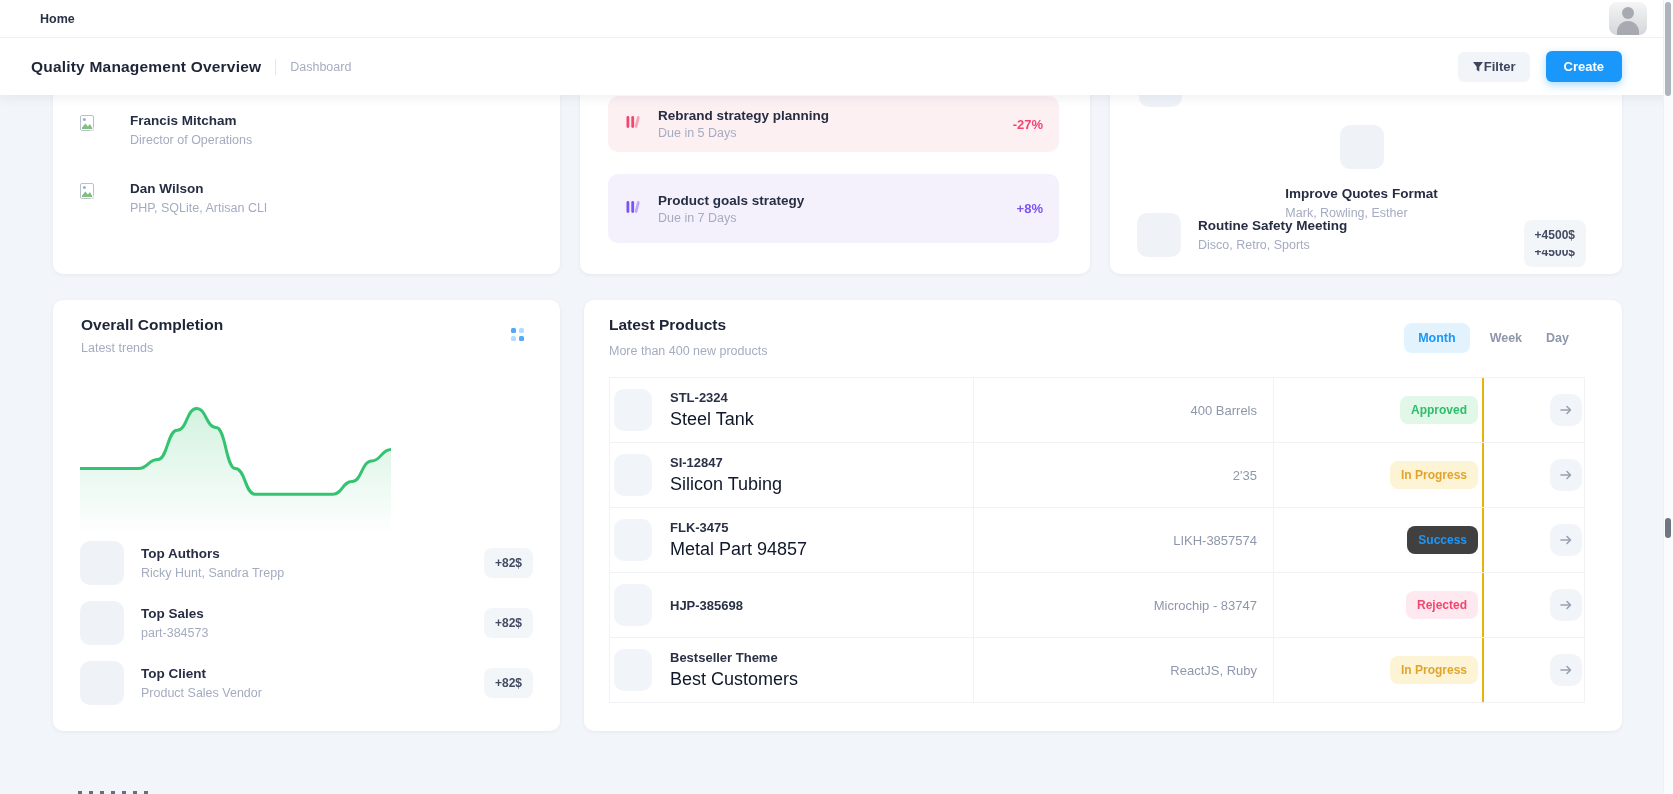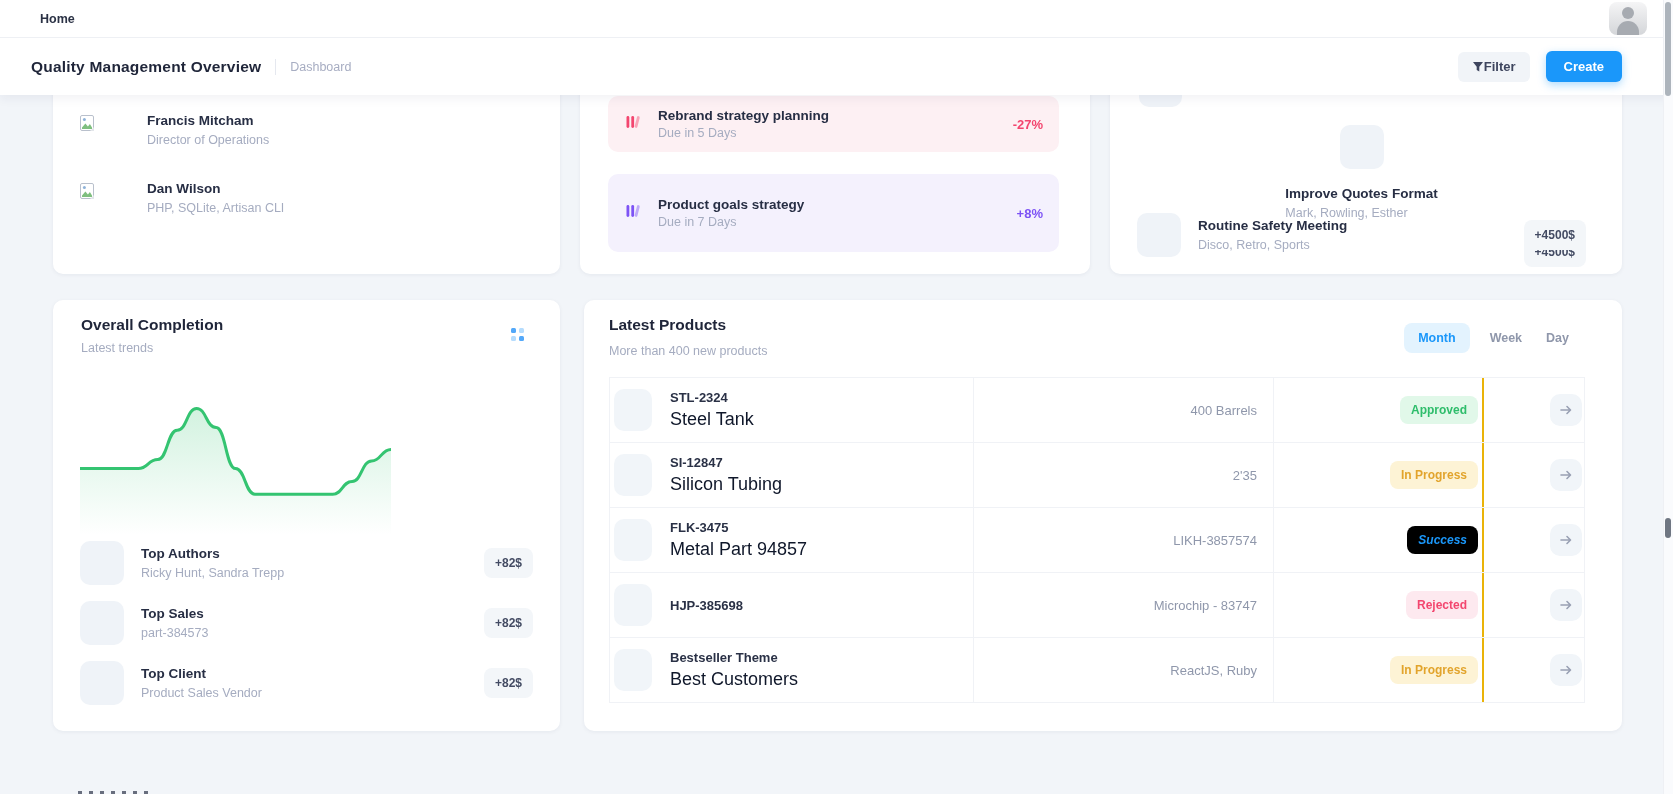--- a/index.html
+++ b/index.html
@@ -43,30 +43,30 @@
     box-shadow:0 3px 8px rgba(26,151,250,.35); }
   
   .card { position:absolute; background:#fff; border-radius:10px;
     box-shadow:0 1px 4px rgba(25,35,65,0.06); z-index:1; }
   #card-team       { left:53px;  top:20px;  width:507px;  height:254px; }
   #card-tasks      { left:580px; top:20px;  width:510px;  height:254px; }
   #card-meetings   { left:1110px;top:20px;  width:512px;  height:254px; }
   #card-completion { left:53px;  top:300px; width:507px;  height:431px; }
   #card-products   { left:584px; top:300px; width:1038px; height:431px; }
   
-  .trow { position:absolute; left:27px; right:20px; display:flex; gap:52px; }
+  .trow { position:absolute; left:27px; right:20px; display:flex; gap:35px; }
   .trow.r1 { top:93px; } .trow.r2 { top:161px; }
   .trow .bimg { margin-top:2px; flex:0 0 auto; }
   .p-name { font-size:13.5px; font-weight:700; color:#272e44; }
   .p-role { font-size:12.5px; color:#a5acc0; margin-top:5px; }
   
   .titem { position:absolute; left:28px; right:31px; border-radius:10px;
     display:flex; align-items:center; padding:0 16px 0 17px; cursor:pointer; }
   .titem.t1 { top:76px; height:56px; background:#fdf0f3; }
-  .titem.t2 { top:154px; height:78px; background:#f4f1fd; }
+  .titem.t2 { top:154px; height:69px; background:#f4f1fd; }
   .titem .bars { flex:0 0 auto; margin-right:17px; }
   .t1 .bars { color:#f3466f; } .t2 .bars { color:#7d53f5; }
   .t-title { font-size:13.5px; font-weight:700; color:#272e44; }
   .t-due { font-size:12.5px; color:#a5acc0; margin-top:3px; }
   .t-pct { margin-left:auto; font-size:13px; font-weight:700; }
   .t1 .t-pct { color:#f3466f; } .t2 .t-pct { color:#7d53f5; }
   
   .thumb { width:44px; height:44px; border-radius:10px; background:#eff3f8; flex:0 0 auto; }
   .sliver { position:absolute; left:29px; top:75px; width:43px; height:12px;
     border-radius:0 0 10px 10px; background:#eff3f8; }
@@ -105,21 +105,21 @@
     font-size:13px; color:#8f97ab; }
   .pcell.c3 { justify-content:flex-end; padding-right:4px; border-right:2px solid #eab308; }
   .pcell.c4 { justify-content:flex-end; padding-right:4px; }
   .pthumb { width:38px; height:42px; border-radius:10px; background:#f1f5f9; flex:0 0 auto; }
   .p-code { font-size:13px; font-weight:700; color:#2a3146; }
   .p-sub { font-size:18px; color:#0f172a; margin-top:4px; }
   .p-sub:empty { display:none; }
   .badge { font-size:12px; font-weight:700; padding:7px 11px; border-radius:8px; }
   .b-green  { background:#e1f8e9; color:#2ebd6b; }
   .b-yellow { background:#fdf3d5; color:#e2a42c; }
-  .b-blue   { background:#000000; color:#1a97fa;font-style:italic; }
+  .b-blue   { background:#404040; color:#1a97fa; }
   .b-red    { background:#fde9ef; color:#f3466f; }
   .arrow-btn { width:32px; height:32px; border-radius:10px; background:#f1f5f9; border:none;
     display:flex; align-items:center; justify-content:center; cursor:pointer;
     color:#99a0b3; font-size:15px; }
   
   .sb-track { position:absolute; right:0; top:0; bottom:0; width:10px; background:#fafbfd;
     border-left:1px solid #eef0f4; z-index:50; }
   .sb-thumb-top { position:absolute; right:2px; top:2px; width:6px; height:94px;
     background:#adb4bc; border-radius:3px; }
   .sb-thumb-mid { position:absolute; right:2px; top:518px; width:6px; height:20px;

